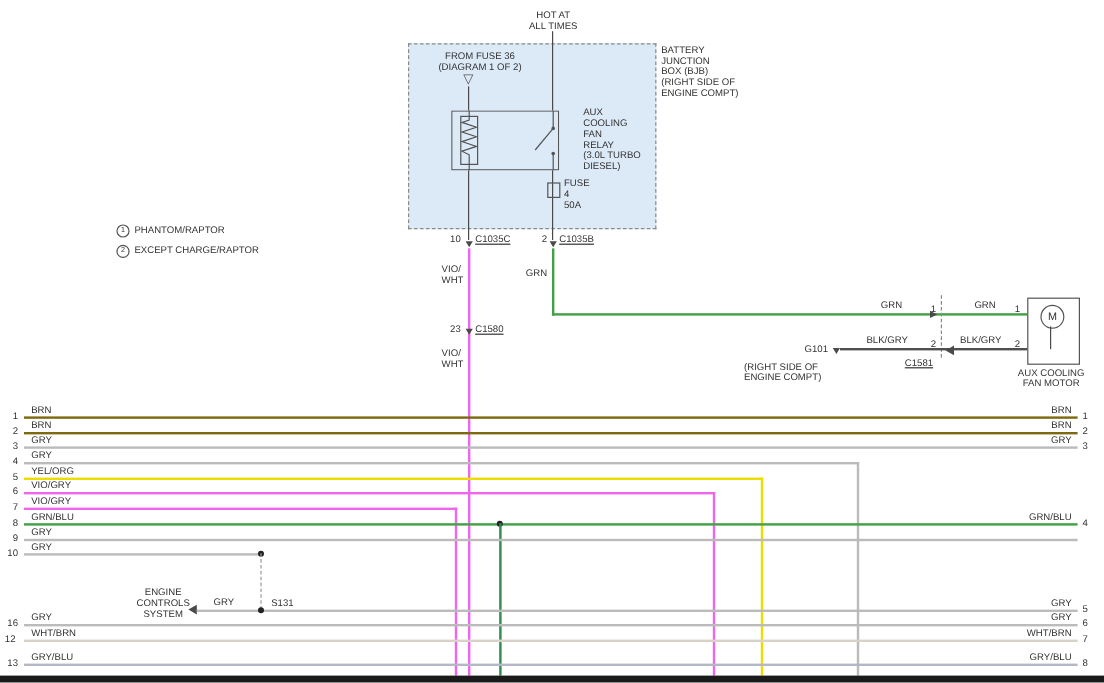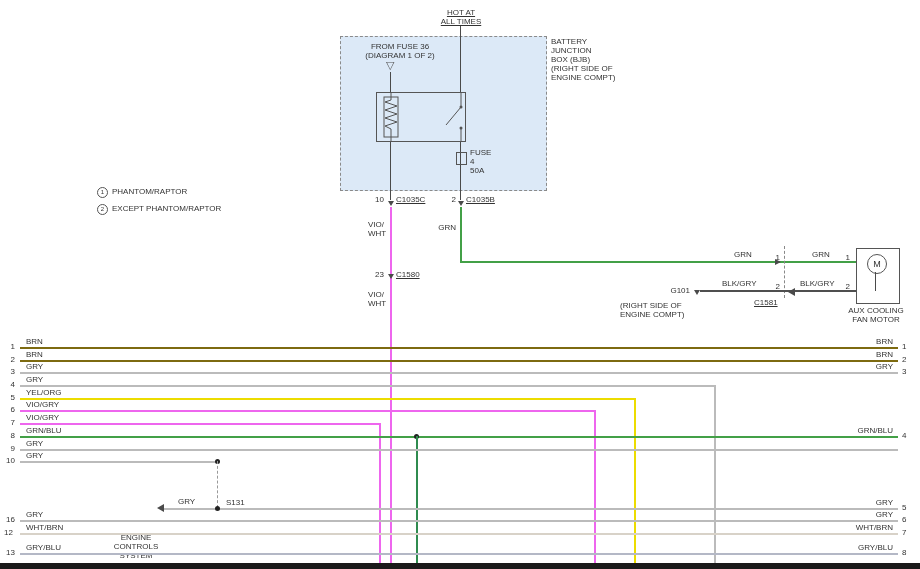--- a/index.html
+++ b/index.html
@@ -36,21 +36,21 @@
   .circle-num{position:absolute;width:9px;height:9px;border:1px solid #555;border-radius:50%;font-size:6px;text-align:center;line-height:9px;}
   .bottombar{position:absolute;left:0;top:563px;width:920px;height:6px;background:#1a1a1a;}
 </style>
 </head>
 <body>
 
 <div id="canvas">
 
   <div class="bjb-box" style="left:340px;top:36px;width:205px;height:153px;"></div>
 
-  <div class="lbl center" style="left:425px;top:8px;width:72px;text-decoration:underline;">HOT AT
+  <div class="lbl center" style="left:425px;top:8px;width:72px;">HOT AT
 ALL TIMES</div>
   <div class="vline w1 c-dark" style="left:460px;top:26px;height:66px;"></div>
 
   <div class="lbl" style="left:551px;top:37px;width:84px;">BATTERY
 JUNCTION
 BOX (BJB)
 (RIGHT SIDE OF
 ENGINE COMPT)</div>
 
   <div class="lbl center" style="left:352px;top:42px;width:96px;">FROM FUSE 36
@@ -61,20 +61,26 @@
   <svg style="position:absolute;left:376px;top:92px;" width="90" height="50" viewBox="0 0 90 50">
     <rect x="0.5" y="0.5" width="89" height="49" fill="none" stroke="#555"></rect>
     <rect x="8" y="5" width="14" height="40" fill="none" stroke="#555"></rect>
     <polyline points="15,0 15,8 9,10 21,14 9,18 21,22 9,26 21,30 9,34 15,37 15,50" fill="none" stroke="#555" stroke-width="1"></polyline>
     <line x1="85" y1="0" x2="85" y2="14" stroke="#555"></line>
     <circle cx="85" cy="15" r="1.5" fill="#555"></circle>
     <line x1="85" y1="15" x2="70" y2="33" stroke="#555"></line>
     <circle cx="85" cy="36" r="1.5" fill="#555"></circle>
     <line x1="85" y1="36" x2="85" y2="50" stroke="#555"></line>
   </svg>
+  <div class="lbl" style="left:486px;top:89px;width:56px;">AUX
+COOLING
+FAN
+RELAY
+(3.0L TURBO
+DIESEL)</div>
 
   <div class="vline w1 c-dark" style="left:460px;top:142px;height:58px;"></div>
   <div class="sbox" style="left:456px;top:152px;width:9px;height:11px;"></div>
   <div class="lbl" style="left:470px;top:148px;width:26px;">FUSE
 4
 50A</div>
 
   <div class="vline w1 c-dark" style="left:390px;top:142px;height:58px;"></div>
 
   <span class="num" style="left:368px;top:196px;width:16px;">10</span>
@@ -119,21 +125,21 @@
 
   <div class="sbox" style="left:856px;top:248px;width:42px;height:54px;background:#fff;"></div>
   <div class="circle" style="left:867px;top:254px;width:18px;height:18px;text-align:center;line-height:18px;font-size:9px;">M</div>
   <div class="vline w1 c-dark" style="left:875px;top:272px;height:19px;"></div>
   <div class="lbl center" style="left:836px;top:306px;width:80px;">AUX COOLING
 FAN MOTOR</div>
 
   <div class="circle-num" style="left:97px;top:187px;">1</div>
   <span class="wlabel" style="left:112px;top:188px;">PHANTOM/RAPTOR</span>
   <div class="circle-num" style="left:97px;top:204px;">2</div>
-  <span class="wlabel" style="left:112px;top:205px;">EXCEPT PHANTOM/RAPTOR</span>
+  <span class="wlabel" style="left:112px;top:205px;">EXCEPT CHARGE/RAPTOR</span>
 
   <span class="num" style="left:2px;top:343px;">1</span>
   <span class="wlabel" style="left:26px;top:338px;">BRN</span>
   <div class="hline c-brn" style="left:20px;top:347px;width:878px;"></div>
   <span class="rlabel" style="left:853px;top:338px;">BRN</span>
   <span class="rnum" style="left:902px;top:343px;">1</span>
 
   <span class="num" style="left:2px;top:356px;">2</span>
   <span class="wlabel" style="left:26px;top:351px;">BRN</span>
   <div class="hline c-brn" style="left:20px;top:360px;width:878px;"></div>
@@ -177,21 +183,21 @@
   <span class="num" style="left:2px;top:445px;">9</span>
   <span class="wlabel" style="left:26px;top:440px;">GRY</span>
   <div class="hline c-gry" style="left:20px;top:449px;width:878px;"></div>
 
   <span class="num" style="left:2px;top:457px;">10</span>
   <span class="wlabel" style="left:26px;top:452px;">GRY</span>
   <div class="hline c-gry" style="left:20px;top:461px;width:199px;"></div>
   <div class="dot" style="left:215px;top:459px;"></div>
   <div class="dashv" style="left:217px;top:461px;height:47px;"></div>
 
-  <div class="lbl center" style="left:110px;top:489px;width:52px;margin-top:44px;">ENGINE
+  <div class="lbl center" style="left:110px;top:489px;width:52px;">ENGINE
 CONTROLS
 SYSTEM</div>
   <div class="tri-left" style="left:157px;top:504px;"></div>
   <div class="hline c-gry" style="left:164px;top:508px;width:734px;"></div>
   <span class="wlabel" style="left:178px;top:498px;">GRY</span>
   <div class="dot" style="left:215px;top:506px;"></div>
   <span class="wlabel" style="left:226px;top:499px;">S131</span>
   <span class="rlabel" style="left:853px;top:499px;">GRY</span>
   <span class="rnum" style="left:902px;top:504px;">5</span>
 

